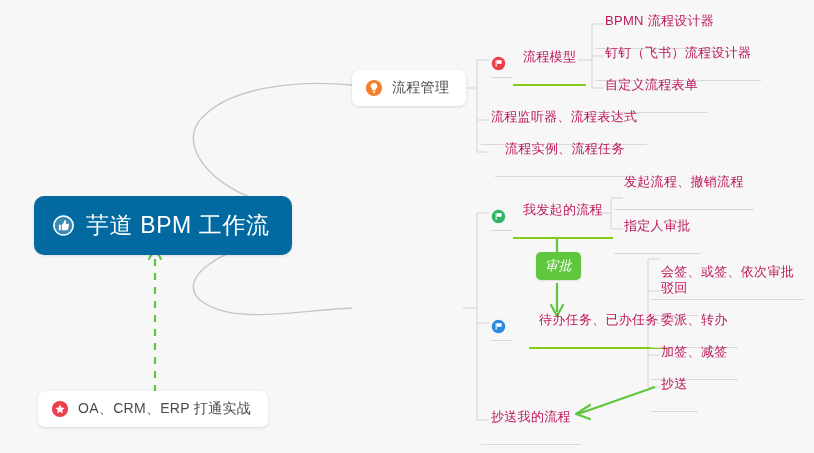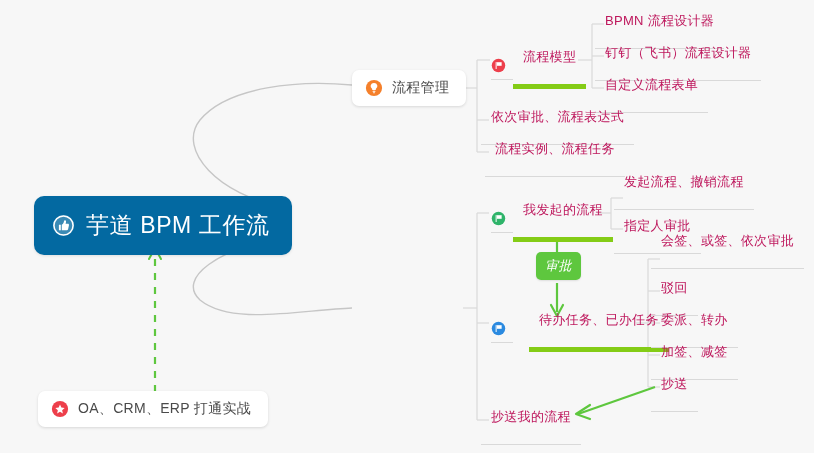--- a/index.html
+++ b/index.html
@@ -38,21 +38,21 @@
   .root .lbl { font-size: 23px; color: #ffffff; letter-spacing: .6px; }
 
   
   .leaf { }
   .leaf .lbl {
     font-size: 13px; color: #be185d;
     padding: 4px 10px 18px 10px;
     border-bottom: 1px solid #d9d9d9;
     letter-spacing: .3px;
   }
-  .leaf.icon-leaf .lbl { border-bottom: 5px solid #84cc16; }
+  .leaf.icon-leaf .lbl { border-bottom: 2px solid #84cc16; }
   .leaf.icon-leaf { gap: 0; }
   .leaf.icon-leaf .ico-wrap {
     padding-bottom: 6px; padding-top: 4px; padding-right: 7px;
     border-bottom: 1px solid #d9d9d9;
     display: flex; align-items: center;
   }
 
   
   .badge {
     background: #5ec73e;
@@ -157,24 +157,24 @@
 
   <div class="node leaf" style="left:595px; top:40px;">
     <span class="lbl">钉钉（飞书）流程设计器</span>
   </div>
 
   <div class="node leaf" style="left:595px; top:72px;">
     <span class="lbl">自定义流程表单</span>
   </div>
 
   <div class="node leaf" style="left:481px; top:104px;">
-    <span class="lbl">依次审批、流程表达式</span>
-  </div>
-
-  <div class="node leaf" style="left:485px; top:136px;">
+    <span class="lbl">流程监听器、流程表达式</span>
+  </div>
+
+  <div class="node leaf" style="left:495px; top:136px;">
     <span class="lbl">流程实例、流程任务</span>
   </div>
 
 
   <div class="node leaf icon-leaf" style="left:491px; top:197px;">
     <span class="ico-wrap">
       <svg class="ico sm" viewBox="0 0 20 20">
         <circle cx="10" cy="10" r="9" fill="#2fb46a"></circle>
         <rect x="6.2" y="5.2" width="1.3" height="9.6" rx="0.5" fill="#ffffff"></rect>
         <path d="M7.8 5.6 L14.2 5.6 L14.2 10.4 L7.8 10.4 Z" fill="#ffffff"></path>
@@ -199,21 +199,21 @@
     <span class="ico-wrap">
       <svg class="ico sm" viewBox="0 0 20 20">
         <circle cx="10" cy="10" r="9" fill="#2b8ae0"></circle>
         <rect x="6.2" y="5.2" width="1.3" height="9.6" rx="0.5" fill="#ffffff"></rect>
         <path d="M7.8 5.6 L14.2 5.6 L14.2 10.4 L7.8 10.4 Z" fill="#ffffff"></path>
       </svg>
     </span>
     <span class="lbl">待办任务、已办任务</span>
   </div>
 
-  <div class="node leaf" style="left:651px; top:228px;">
+  <div class="node leaf" style="left:651px; top:259px;">
     <span class="lbl">会签、或签、依次审批</span>
   </div>
 
   <div class="node leaf" style="left:651px; top:275px;">
     <span class="lbl">驳回</span>
   </div>
 
   <div class="node leaf" style="left:651px; top:307px;">
     <span class="lbl">委派、转办</span>
   </div>

